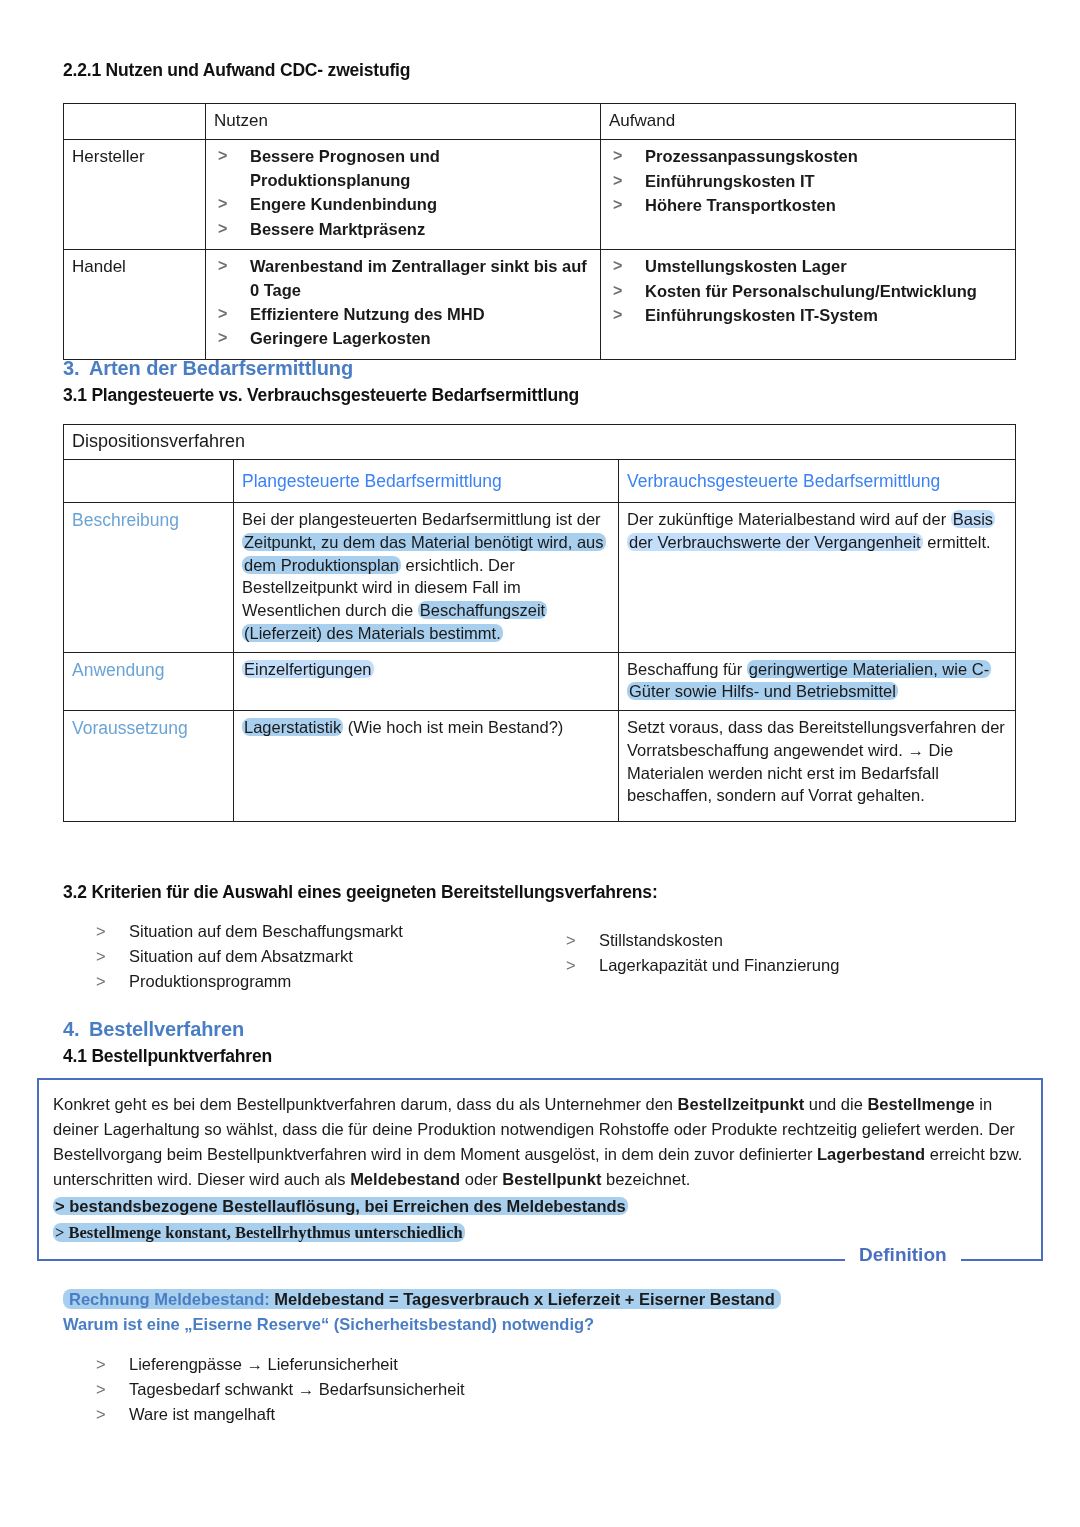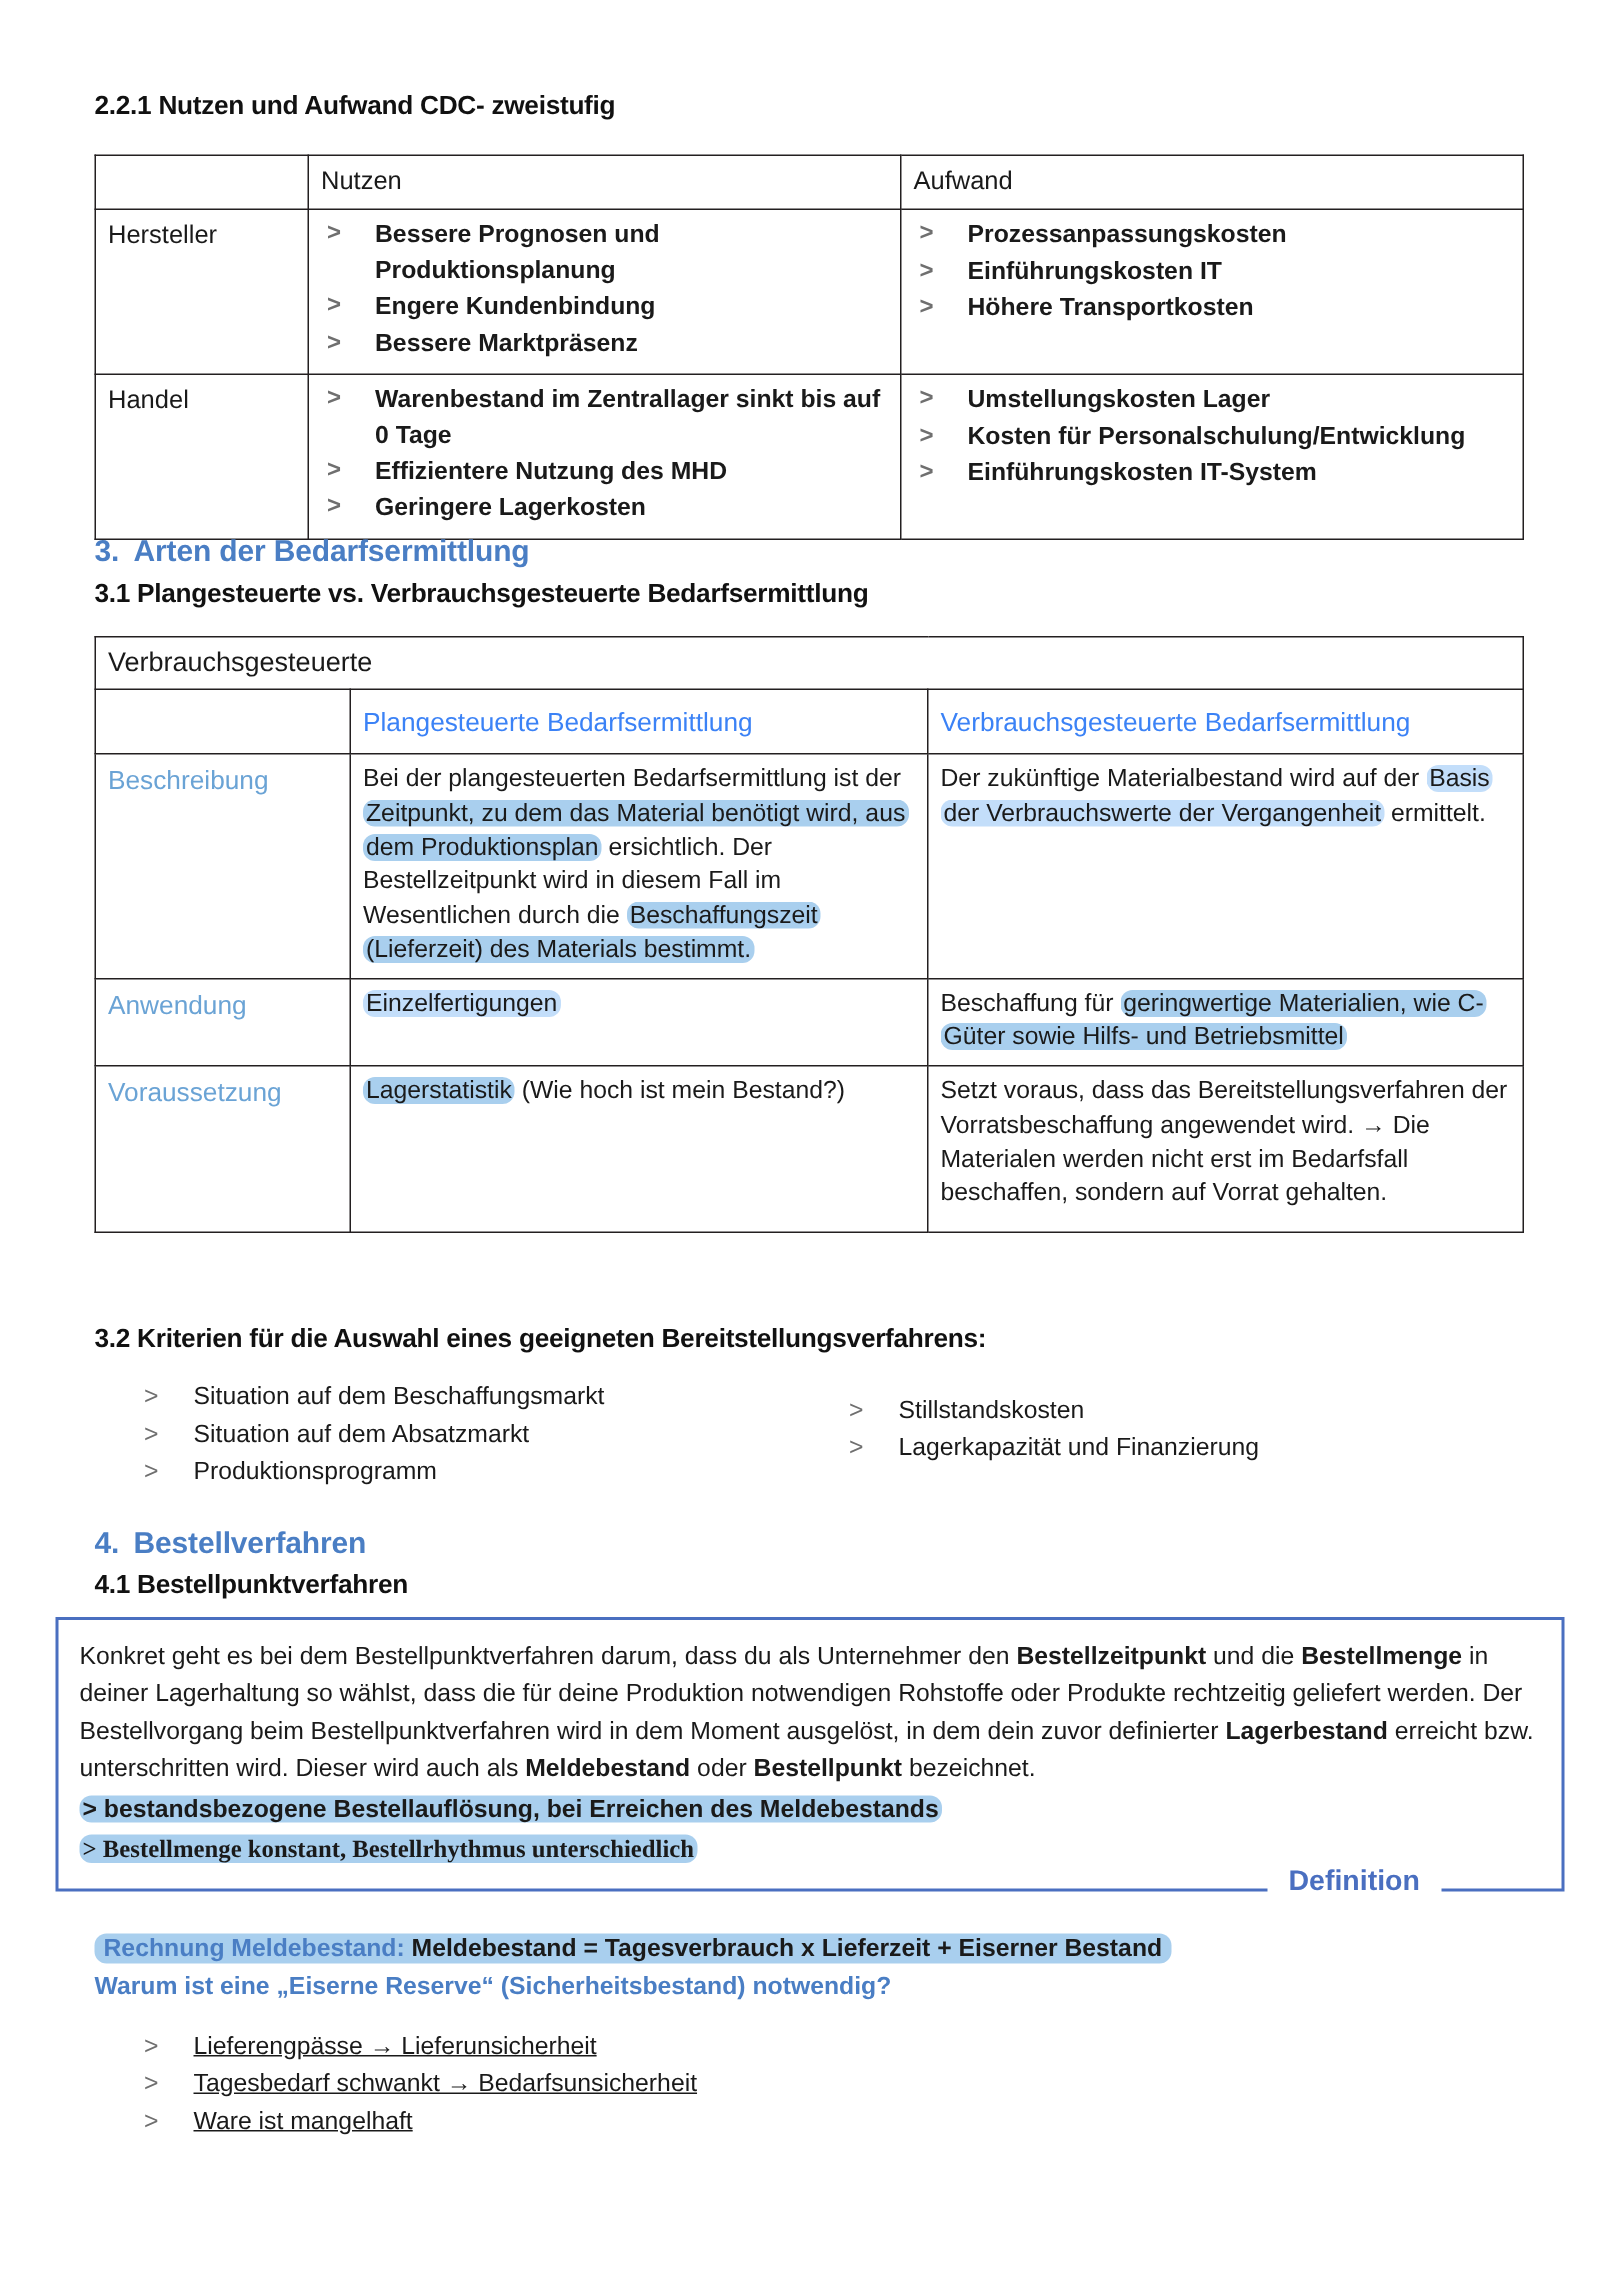--- a/index.html
+++ b/index.html
@@ -149,21 +149,21 @@
 
   <div style="position:absolute; left:63px; top:424px;">
     <table class="doc">
       <colgroup>
           <col style="width:170px">
           <col style="width:385px">
           <col style="width:397px">
         </colgroup>
       <tbody>
         <tr>
-          <td colspan="3" class="center" style="font-size:18px;padding-top:4px;padding-bottom:5px;">Verbrauchsgesteuerte</td>
+          <td colspan="3" class="center" style="font-size:18px;padding-top:4px;padding-bottom:5px;">Dispositionsverfahren</td>
         </tr>
         <tr>
           <td></td>
           <td class="bluehead-c" style="padding-top:9px;padding-bottom:9px;">Plangesteuerte Bedarfsermittlung</td>
           <td class="bluehead-c" style="padding-top:9px;padding-bottom:9px;">Verbrauchsgesteuerte Bedarfsermittlung</td>
         </tr>
 
         <tr>
           <td class="bluehead">Beschreibung</td>
           <td>
@@ -224,19 +224,19 @@
     </div>
   </div>
   <div class="def-label" style="left:845px; top:1244px;">Definition</div>
 
   <div style="position:absolute; left:63px; top:1290px; font-size:16.5px;">
     <span class="hl" style="padding:1px 6px;"><span class="blue-txt" style="font-weight:bold;">Rechnung Meldebestand:</span> <b>Meldebestand = Tagesverbrauch x Lieferzeit + Eiserner Bestand</b></span>
   </div>
 
   <div style="position:absolute; left:63px; top:1315px; font-size:16.5px; font-weight:bold; color:#4a7ec4;">Warum ist eine „Eiserne Reserve“ (Sicherheitsbestand) notwendig?</div>
 
-  <ul class="chev2" style="position:absolute; left:96px; top:1352px; width:620px; line-height:1.62;text-decoration:underline;">
+  <ul class="chev2" style="position:absolute; left:96px; top:1352px; width:620px; line-height:1.62;">
     <li>Lieferengpässe → Lieferunsicherheit</li>
     <li>Tagesbedarf schwankt → Bedarfsunsicherheit</li>
     <li>Ware ist mangelhaft</li>
   </ul>
 
 </div>
 
 </body></html>

